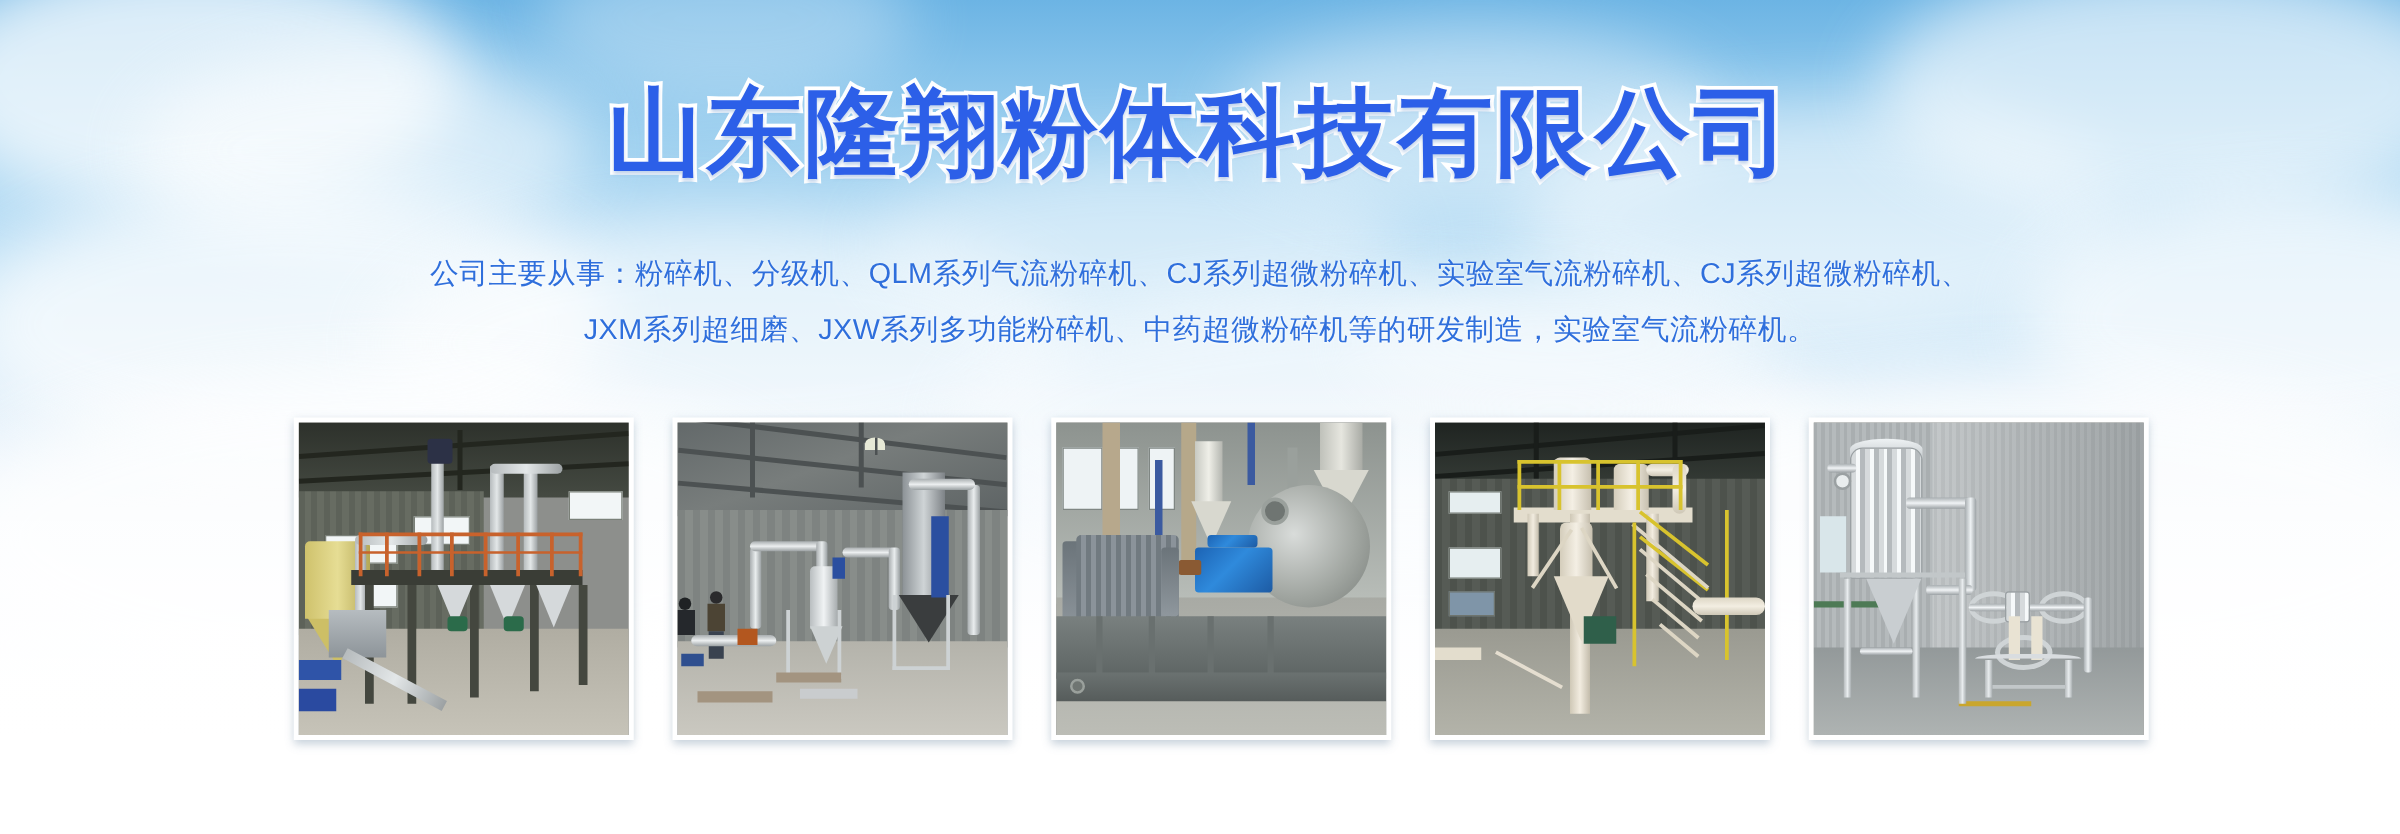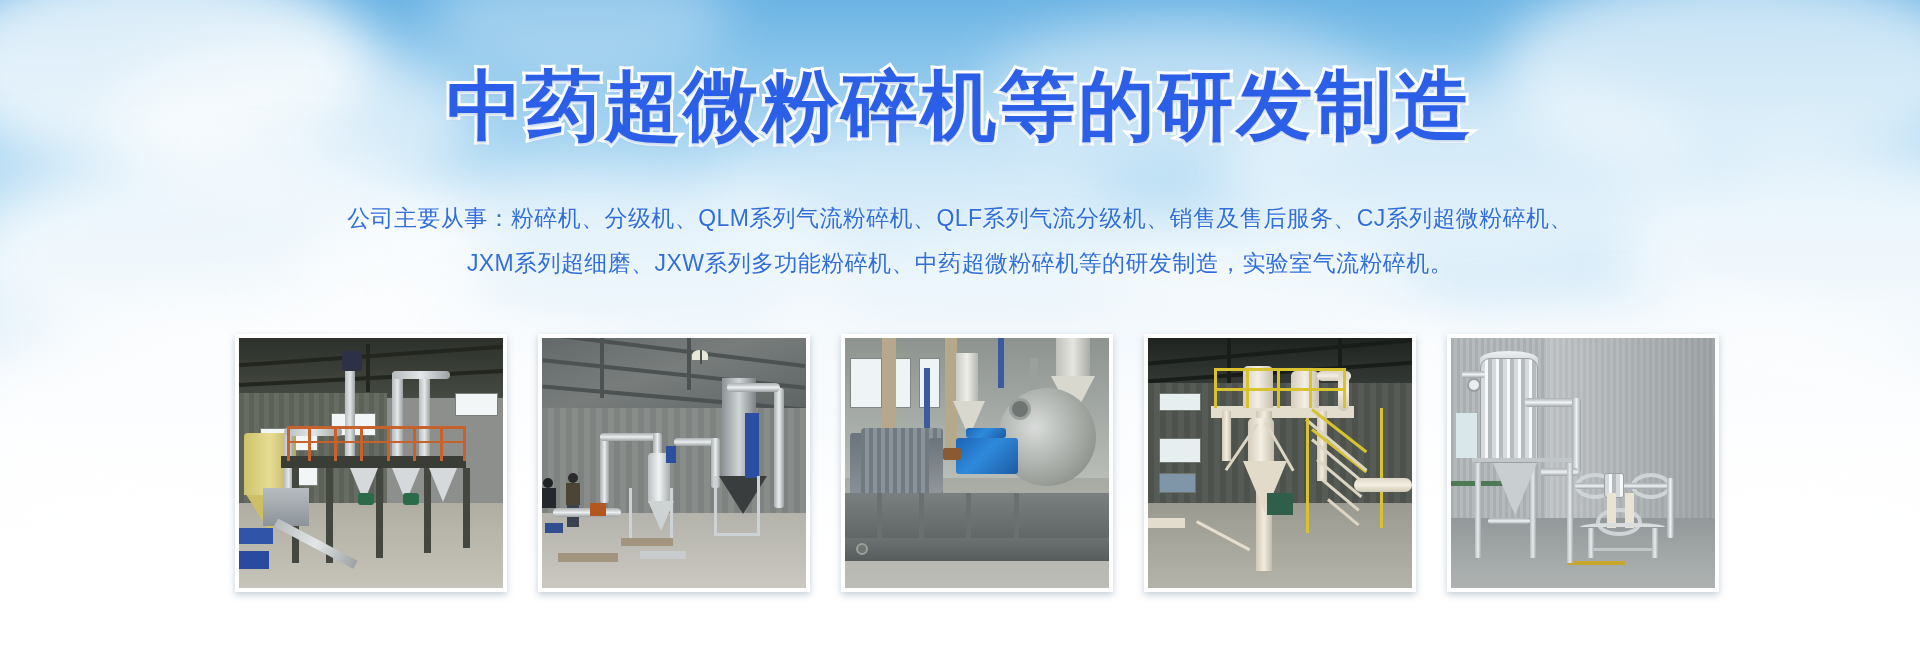--- a/index.html
+++ b/index.html
@@ -223,24 +223,24 @@
   <div class="cloud cl9"></div>
   <div class="cloud cl10"></div>
   <div class="cloud cl11"></div>
   <div class="cloud cl12"></div>
   <div class="cloud cl13"></div>
   <div class="cloud cl14"></div>
   <div class="cloud cl15"></div>
   <div class="haze"></div>
 </div>
 
-<h1 class="title">中药超微粉碎机等的研发制造</h1>
+<h1 class="title">山东隆翔粉体科技有限公司</h1>
 
 <div class="subtitle">
-  <span class="line">公司主要从事：粉碎机、分级机、QLM系列气流粉碎机、QLF系列气流分级机、销售及售后服务、CJ系列超微粉碎机、</span>
+  <span class="line">公司主要从事：粉碎机、分级机、QLM系列气流粉碎机、CJ系列超微粉碎机、实验室气流粉碎机、CJ系列超微粉碎机、</span>
   <span class="line">JXM系列超细磨、JXW系列多功能粉碎机、中药超微粉碎机等的研发制造，实验室气流粉碎机。</span>
 </div>
 
 <div class="gallery">
 
   <div class="photo">
     <div class="frame s1">
       <div class="roof"></div>
       <div class="beam" style="left:0;top:16px;width:100%;transform:rotate(-4deg);"></div>
       <div class="beam" style="left:0;top:38px;width:100%;transform:rotate(-3deg);"></div>

